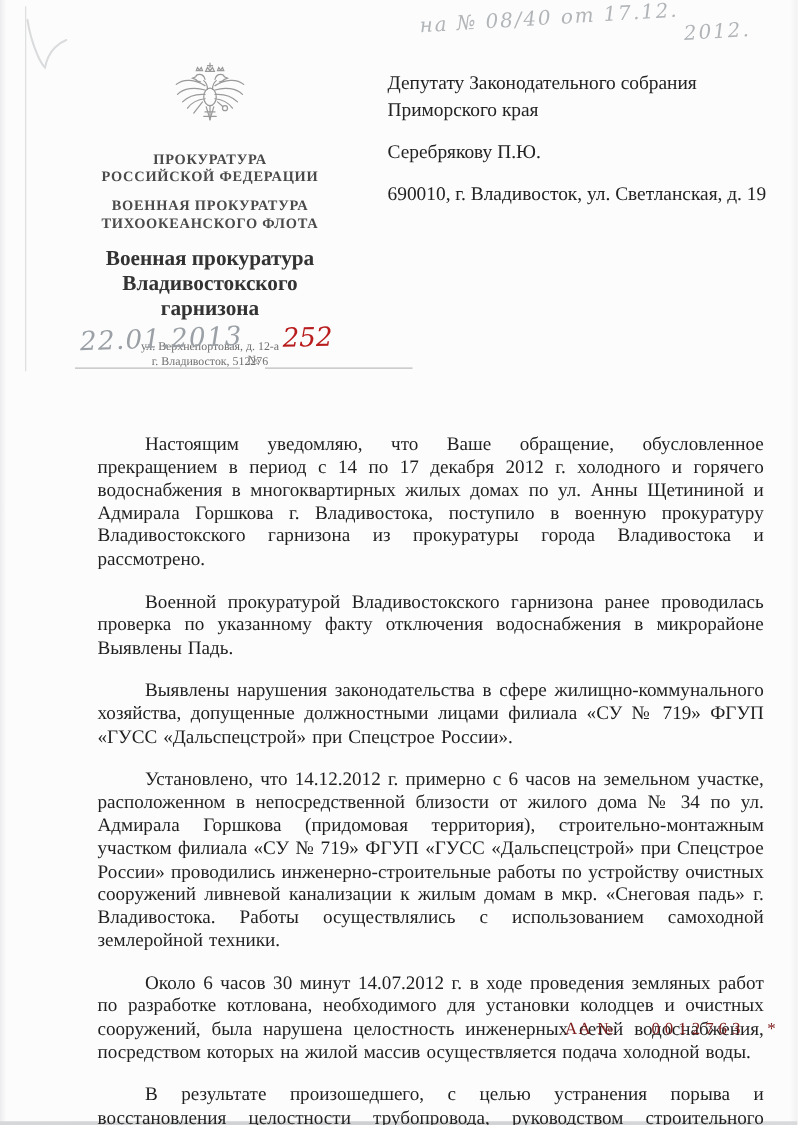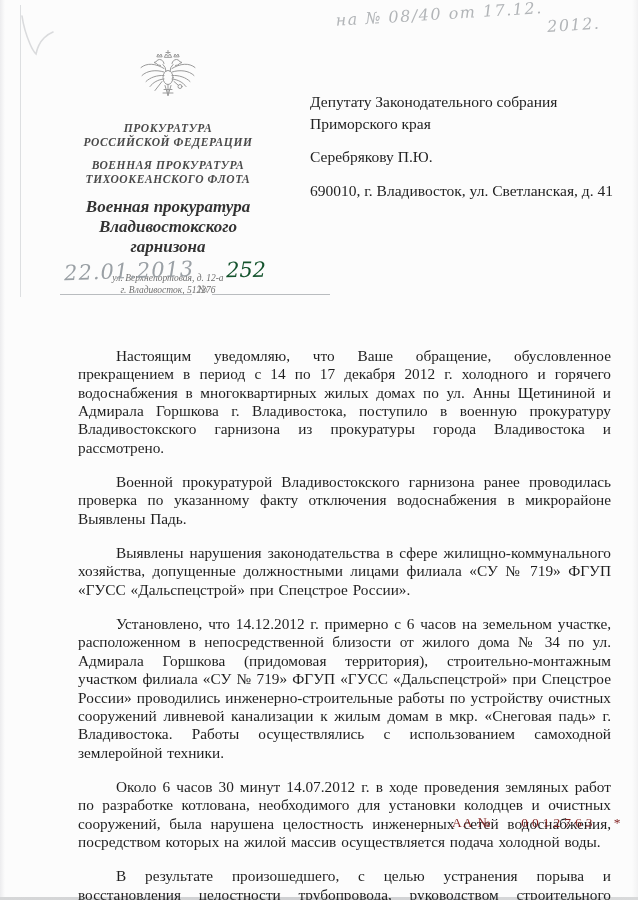--- a/index.html
+++ b/index.html
@@ -32,37 +32,37 @@
     color:#a4a8ac;
   }
   .top-note{
     position:absolute;left:336px;top:2px;width:290px;
     transform:rotate(-3.5deg);
     font-size:16px;letter-spacing:1.5px;color:#b2b5b8;line-height:19px;
   }
   .top-note .l2{display:block;text-align:right;padding-right:26px;}
 
   
-  .letterhead{position:absolute;left:43px;top:48px;width:250px;text-align:center;color:#3c3c3c;font-style:italic;}
+  .letterhead{position:absolute;left:43px;top:48px;width:250px;text-align:center;color:#3c3c3c;}
   .emblem{display:block;margin:0 auto;width:60px;height:66px;}
   .lh-org{font-weight:bold;font-size:11.5px;line-height:14px;letter-spacing:.6px;color:#4a4a4a;margin-top:7px;}
   .lh-org2{font-weight:bold;font-size:11.5px;line-height:14px;letter-spacing:.6px;color:#4a4a4a;margin-top:9px;}
   .lh-name{font-weight:bold;font-size:17px;line-height:20px;color:#333;margin-top:11px;}
   .lh-addr{font-size:9.5px;line-height:11.5px;color:#6f6f6f;margin-top:16px;}
 
   
   .date-row{position:absolute;left:30px;top:261px;width:290px;height:40px;}
   .dr-date{position:absolute;left:34px;top:-2px;font-size:21px;transform:rotate(-2deg);letter-spacing:1px;color:#9aa0a5;}
   .dr-line1{position:absolute;left:30px;top:33px;width:132px;height:1px;background:#b9bcbf;}
   .dr-no{position:absolute;left:168px;top:22px;font-size:10px;color:#7c7c7c;font-family:"Liberation Serif",serif;font-style:normal;}
-  .dr-num{position:absolute;left:196px;top:-3px;font-size:21px;transform:rotate(-1deg);color:#14532d;}
+  .dr-num{position:absolute;left:196px;top:-3px;font-size:21px;transform:rotate(-1deg);color:#b91c1c;}
   .dr-line2{position:absolute;left:182px;top:33px;width:118px;height:1px;background:#b9bcbf;}
 
   
-  .recipient{position:absolute;left:310px;top:56px;width:320px;color:#232323;font-size:15.5px;line-height:22px;margin-top:35px;}
+  .recipient{position:absolute;left:310px;top:56px;width:320px;color:#232323;font-size:15.5px;line-height:22px;}
   .recipient .grp{margin-bottom:0;}
   .recipient .gap1{height:11px;}
   .recipient .gap2{height:12px;}
 
   
   .body-text{
     position:absolute;left:62px;top:331px;width:565px;
     font-size:15.3px;line-height:18.35px;color:#1f1f1f;
     text-align:justify;
   }
@@ -155,21 +155,21 @@
   </div>
 
   <div class="recipient">
     <div class="grp">
       <div>Депутату Законодательного собрания</div>
       <div>Приморского края</div>
     </div>
     <div class="gap1"></div>
     <div>Серебрякову П.Ю.</div>
     <div class="gap2"></div>
-    <div>690010, г. Владивосток, ул. Светланская, д. 41</div>
+    <div>690010, г. Владивосток, ул. Светланская, д. 19</div>
   </div>
 
   <div class="body-text">
     <p>Настоящим уведомляю, что Ваше обращение, обусловленное прекращением в период с 14 по 17 декабря 2012 г. холодного и горячего водоснабжения в многоквартирных жилых домах по ул. Анны Щетининой и Адмирала Горшкова г. Владивостока, поступило в военную прокуратуру Владивостокского гарнизона из прокуратуры города Владивостока и рассмотрено.</p>
     <p>Военной прокуратурой Владивостокского гарнизона ранее проводилась проверка по указанному факту отключения водоснабжения в микрорайоне Выявлены Падь.</p>
     <p>Выявлены нарушения законодательства в сфере жилищно-коммунального хозяйства, допущенные должностными лицами филиала «СУ № 719» ФГУП «ГУСС «Дальспецстрой» при Спецстрое России».</p>
     <p>Установлено, что 14.12.2012 г. примерно с 6 часов на земельном участке, расположенном в непосредственной близости от жилого дома № 34 по ул. Адмирала Горшкова (придомовая территория), строительно-монтажным участком филиала «СУ № 719» ФГУП «ГУСС «Дальспецстрой» при Спецстрое России» проводились инженерно-строительные работы по устройству очистных сооружений ливневой канализации к жилым домам в мкр. «Снеговая падь» г. Владивостока. Работы осуществлялись с использованием самоходной землеройной техники.</p>
     <p>Около 6 часов 30 минут 14.07.2012 г. в ходе проведения земляных работ по разработке котлована, необходимого для установки колодцев и очистных сооружений, была нарушена целостность инженерных сетей водоснабжения, посредством которых на жилой массив осуществляется подача холодной воды.</p>
     <p>В результате произошедшего, с целью устранения порыва и восстановления целостности трубопровода, руководством строительного участка филиала «СУ № 719» ФГУП «ГУСС «Дальспецстрой» при Спецстрое России» около 08 часов 15 минут того же дня было перекрыто водоснабжение 27 многоквартирных жилых домов по ул. Анны Щетининой и Адмирала</p>
   </div>

